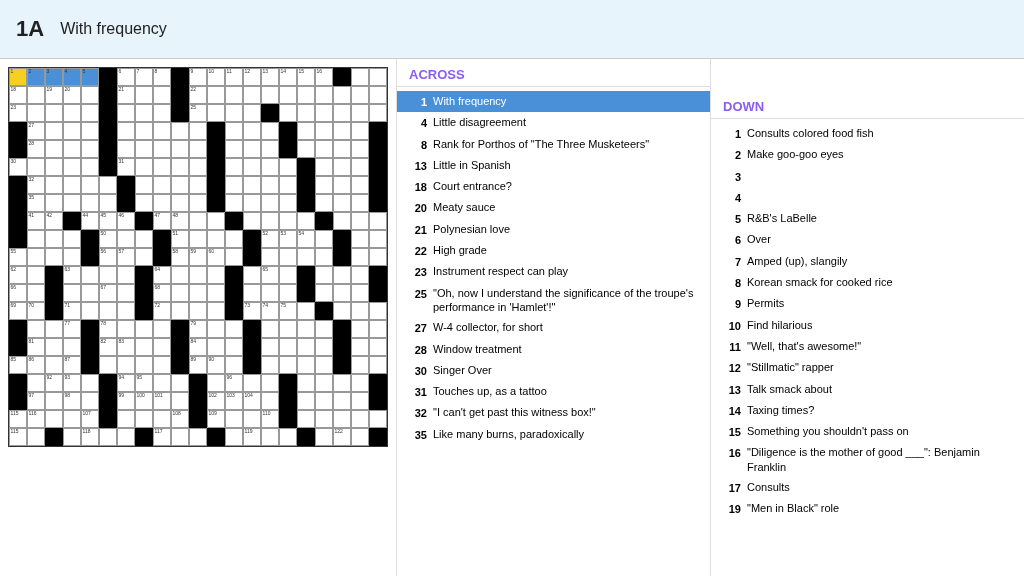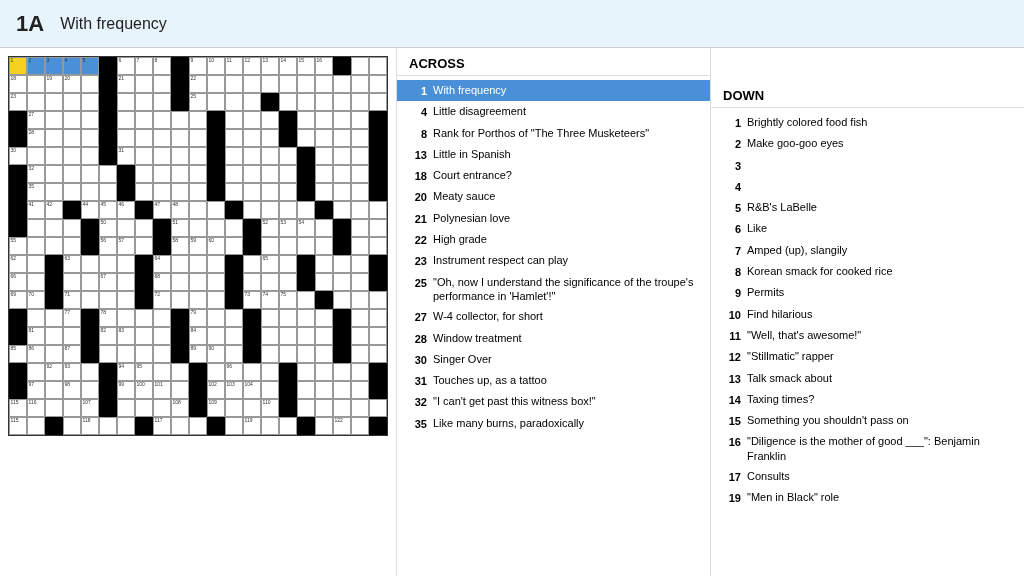--- a/index.html
+++ b/index.html
@@ -10,21 +10,21 @@
       width: 1024px;
       height: 576px;
       overflow: hidden;
       display: flex;
       flex-direction: column;
     }
 
     
     .header {
       background: #e8f4fb;
-      padding: 10px 16px;
+      padding: 16px 16px;
       border-bottom: 1px solid #ccc;
       display: flex;
       align-items: center;
       gap: 16px;
       min-height: 48px;
     }
     .clue-number {
       font-size: 22px;
       font-weight: bold;
       color: #222;
@@ -100,21 +100,21 @@
     }
     .clue-column:last-child {
       border-right: none;
       margin-top: 32px;
     }
 
     .clue-column-header {
       font-weight: bold;
       font-size: 13px;
       padding: 8px 12px 4px 12px;
-      color: #000000;
+      color: #8b5cf6;
       border-bottom: 1px solid #ddd;
     }
 
     .clue-list {
       overflow-y: auto;
       flex: 1;
       padding: 4px 0;
     }
 
     .clue-item {
@@ -870,39 +870,39 @@
             <span class="clue-desc">Like many burns, paradoxically</span>
           </div>
         </div>
     </div>
 
     <div class="clue-column">
       <div class="clue-column-header">DOWN</div>
       <div class="clue-list" id="down-list">
           <div class="clue-item">
             <span class="clue-num">1</span>
-            <span class="clue-desc">Brightly colored food fish</span>
+            <span class="clue-desc">Consults colored food fish</span>
           </div>
           <div class="clue-item">
             <span class="clue-num">2</span>
             <span class="clue-desc">Make goo-goo eyes</span>
           </div>
           <div class="clue-item">
             <span class="clue-num">3</span>
           </div>
           <div class="clue-item">
             <span class="clue-num">4</span>
           </div>
           <div class="clue-item">
             <span class="clue-num">5</span>
             <span class="clue-desc">R&amp;B's LaBelle</span>
           </div>
           <div class="clue-item">
             <span class="clue-num">6</span>
-            <span class="clue-desc">Like</span>
+            <span class="clue-desc">Over</span>
           </div>
           <div class="clue-item">
             <span class="clue-num">7</span>
             <span class="clue-desc">Amped (up), slangily</span>
           </div>
           <div class="clue-item">
             <span class="clue-num">8</span>
             <span class="clue-desc">Korean smack for cooked rice</span>
           </div>
           <div class="clue-item">

